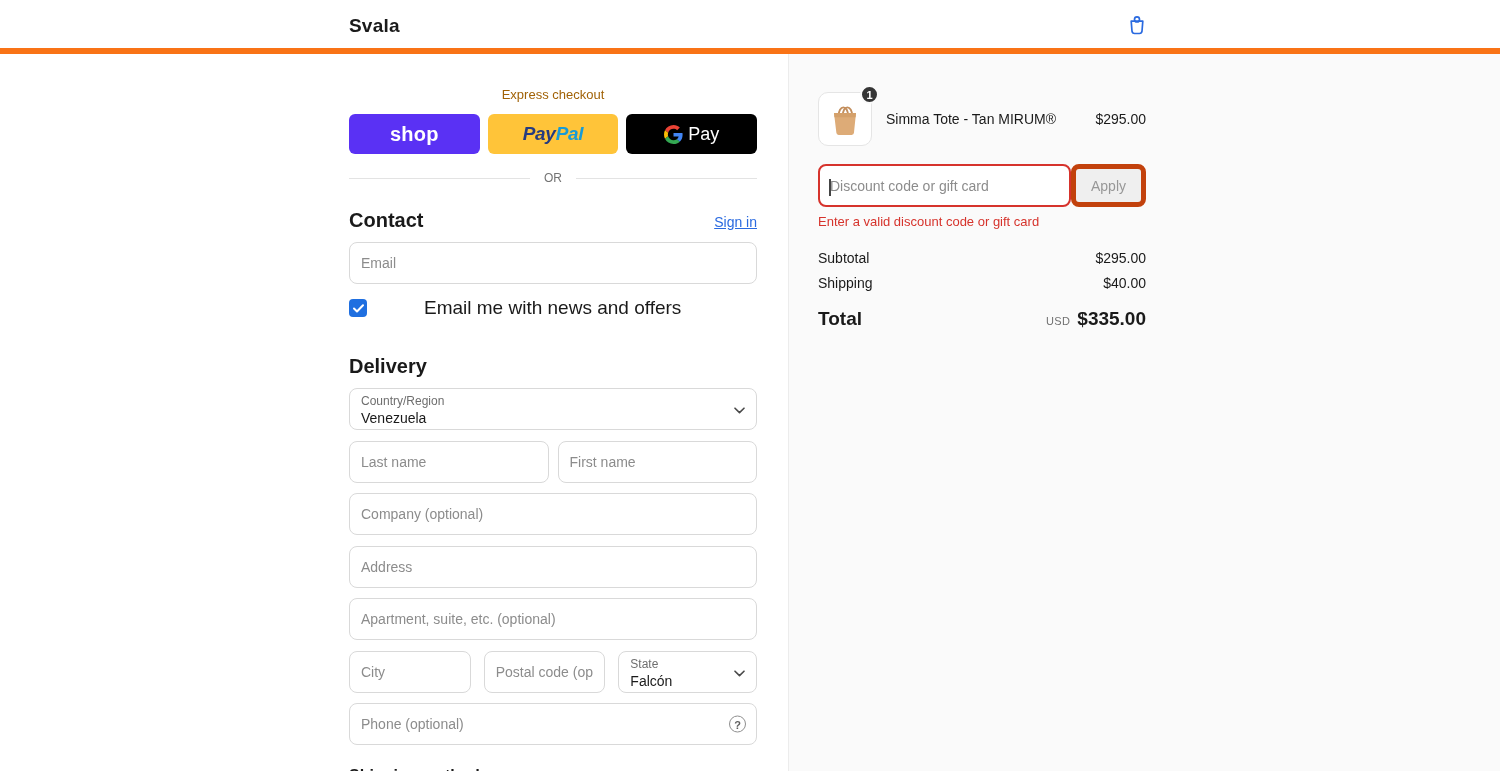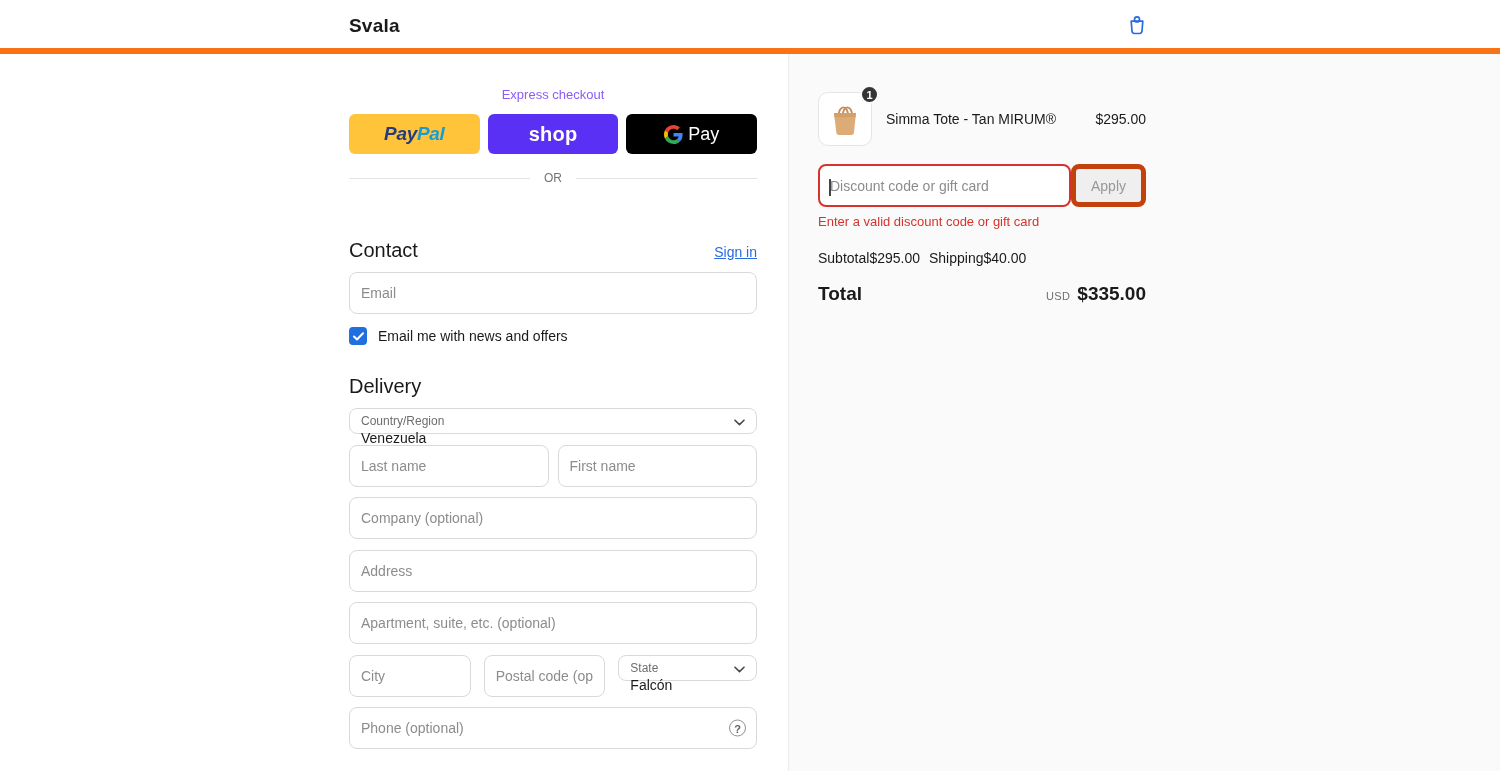--- a/index.html
+++ b/index.html
@@ -24,65 +24,65 @@
   }
   
   .right-panel {
     position: absolute; top: 54px; left: 788px; right: 0; bottom: 0;
     background: #fafafa; border-left: 1px solid #ececec;
   }
   
   .left-content {
     position: absolute; top: 54px; left: 349px; width: 408px; padding-top: 33px;
   }
-  .express-label { text-align: center; font-size: 13px; color: #8b5cf6; }
+  .express-label { text-align: center; font-size: 13px; color: #a16207; }
   .express-buttons { display: flex; gap: 8px; margin-top: 12px; }
   .express-btn {
     flex: 1; height: 40px; border: none; border-radius: 6px; cursor: pointer;
     display: flex; align-items: center; justify-content: center;
   }
   .btn-shop { background: #5a31f4; }
   .shop-word { color: #fff; font-size: 20px; font-weight: 700; letter-spacing: 0.2px; }
   .btn-paypal { background: #ffc439; }
   .pp-word { font-style: italic; font-weight: 800; font-size: 19px; letter-spacing: -0.3px; }
   .pp-pay { color: #253b80; }
   .pp-pal { color: #179bd7; }
   .btn-gpay { background: #000; gap: 5px; }
   .gpay-word { color: #fff; font-size: 18px; font-weight: 500; }
   .or-row { display: flex; align-items: center; gap: 14px; margin-top: 17px; }
   .or-row .line { flex: 1; height: 1px; background: #e3e3e3; }
   .or-text { font-size: 12px; color: #737373; }
 
   .section-head { display: flex; align-items: baseline; justify-content: space-between; margin-top: 24px; }
-  h2.section-title { font-size: 20px; font-weight: 400; color: #1a1a1a; margin-top: 30px; }
+  h2.section-title { font-size: 20px; font-weight: 700; color: #1a1a1a; }
   .signin-link { font-size: 14px; color: #2a6ae0; text-decoration: underline; cursor: pointer; }
 
   .text-field {
     width: 100%; height: 42px; border: 1px solid #d9d9d9; border-radius: 8px;
     background: #fff; font-size: 14px; color: #1a1a1a; padding: 0 11px;
     font-family: "Liberation Sans", sans-serif; outline: none;
   }
   .text-field::placeholder { color: #8c8c8c; opacity: 1; }
   .field-mt { margin-top: 10px; }
   .row-2 { display: flex; gap: 9px; margin-top: 11px; }
   .row-2 > * { flex: 1; }
   .row-3 { display: flex; gap: 13px; margin-top: 11px; }
   .row-3 > * { flex: 1; min-width: 0; }
 
   .check-row { display: flex; align-items: center; gap: 11px; margin-top: 13px; }
   .checkbox {
     width: 18px; height: 18px; border-radius: 4px; background: #1f6fe0;
     display: flex; align-items: center; justify-content: center; cursor: pointer; flex: none;
   }
-  .check-label { font-size: 14px; color: #1a1a1a; }
+  .check-label { font-size: 19px; color: #1a1a1a; margin-left: 46px; }
 
   .delivery-title { margin-top: 36px; }
 
   .select-box {
-    position: relative; width: 100%; height: 26px; border: 1px solid #d9d9d9;
+    position: relative; width: 100%; height: 42px; border: 1px solid #d9d9d9;
     border-radius: 8px; background: #fff; cursor: pointer; padding: 5px 28px 0 11px;
   }
   .select-label { font-size: 12px; color: #6e6e6e; line-height: 1.25; }
   .select-value { font-size: 14px; color: #1a1a1a; font-weight: 500; line-height: 1.3;
     white-space: nowrap; overflow: hidden; }
   .select-box .chev { position: absolute; right: 11px; top: 50%; transform: translateY(-50%); }
 
   .phone-wrap { position: relative; margin-top: 10px; }
   .phone-wrap .text-field { padding-right: 34px; }
   .help-icon {
@@ -121,21 +121,21 @@
   }
   .discount-wrap input::placeholder { color: #8c8c8c; opacity: 1; }
   .caret { position: absolute; left: 9px; top: 13px; width: 1.5px; height: 17px; background: #444; }
   .apply-btn {
     height: 43px; padding: 0 15px; background: #efefef; border: 5px solid #c2410c;
     border-radius: 8px; color: #979797; font-size: 14px; font-weight: 500;
     font-family: "Liberation Sans", sans-serif; cursor: pointer; flex: none;
   }
   .error-text { margin-top: 7px; font-size: 13px; color: #d6332c; }
 
-  .summary { margin-top: 21px; display: flex; flex-direction: row; gap: 9px; }
+  .summary { margin-top: 21px; display: flex; flex-direction: column; gap: 9px; }
   .sum-row { display: flex; justify-content: space-between; align-items: baseline; }
   .sum-label { font-size: 14px; color: #1a1a1a; }
   .sum-value { font-size: 14px; color: #1a1a1a; font-weight: 500; }
   .total-row { display: flex; justify-content: space-between; align-items: baseline; margin-top: 17px; }
   .total-label { font-size: 19px; font-weight: 700; }
   .total-right { display: flex; align-items: baseline; gap: 7px; }
   .currency { font-size: 11px; color: #707070; letter-spacing: 0.4px; }
   .total-value { font-size: 19px; font-weight: 700; }
 </style>
 </head>
@@ -153,25 +153,25 @@
   </button>
 </div>
 
 <div class="right-panel"></div>
 
 <div class="left-content">
 
   <div class="express-label">Express checkout</div>
 
   <div class="express-buttons">
+    <button class="express-btn btn-shop">
+      <span class="shop-word">shop</span>
+    </button>
     <button class="express-btn btn-paypal">
       <span class="pp-word"><span class="pp-pay">Pay</span><span class="pp-pal">Pal</span></span>
-    </button>
-    <button class="express-btn btn-shop">
-      <span class="shop-word">shop</span>
     </button>
     <button class="express-btn btn-gpay">
       <span style="display:flex;">
         <svg width="19" height="19" viewBox="0 0 48 48">
           <path fill="#EA4335" d="M24 9.5c3.54 0 6.71 1.22 9.21 3.6l6.85-6.85C35.9 2.38 30.47 0 24 0 14.62 0 6.51 5.38 2.56 13.22l7.98 6.19C12.43 13.72 17.74 9.5 24 9.5z"></path>
           <path fill="#4285F4" d="M46.98 24.55c0-1.57-.15-3.09-.38-4.55H24v9.02h12.94c-.58 2.96-2.26 5.48-4.78 7.18l7.73 6c4.51-4.18 7.09-10.36 7.09-17.65z"></path>
           <path fill="#FBBC05" d="M10.53 28.59c-.48-1.45-.76-2.99-.76-4.59s.27-3.14.76-4.59l-7.98-6.19C.92 16.46 0 20.12 0 24c0 3.88.92 7.54 2.56 10.78l7.97-6.19z"></path>
           <path fill="#34A853" d="M24 48c6.48 0 11.93-2.13 15.89-5.81l-7.73-6c-2.15 1.45-4.92 2.3-8.16 2.3-6.26 0-11.57-4.22-13.47-9.91l-7.98 6.19C6.51 42.62 14.62 48 24 48z"></path>
         </svg>
       </span>

